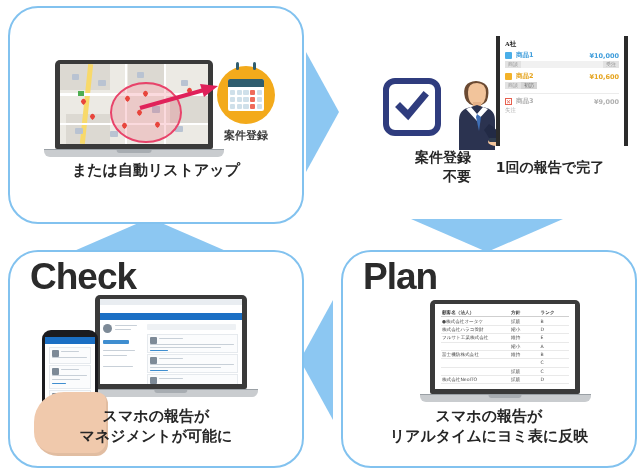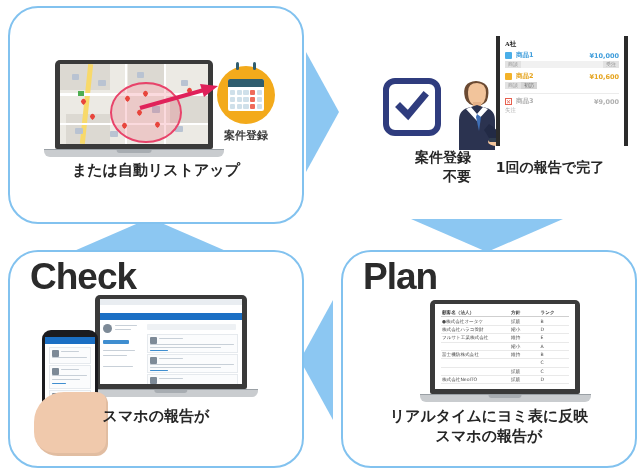--- a/index.html
+++ b/index.html
@@ -455,20 +455,21 @@
             </div>
           </div>
         </div>
       </div>
     </div>
     <div class="hand"></div>
   </div>
 
   <div class="caption" style="left:8px;width:296px;top:406px;">
     <div>スマホの報告が</div>
+    <div>マネジメントが可能に</div>
   </div>
 
   <div class="panel" id="panel-check">
     <div class="panel-title">Plan</div>
   </div>
 
   <div class="laptop" id="check-laptop">
     <div class="lid">
       <div class="screen">
         <div id="yomi">
@@ -524,17 +525,17 @@
               </tbody>
           </table>
         </div>
       </div>
     </div>
     <div class="base"></div>
     <div class="notch"></div>
   </div>
 
   <div class="caption" style="left:341px;width:296px;top:406px;">
+    <div>スマホの報告が</div>
     <div>リアルタイムにヨミ表に反映</div>
-    <div>スマホの報告が</div>
   </div>
 
 </div>
 
 </body></html>

